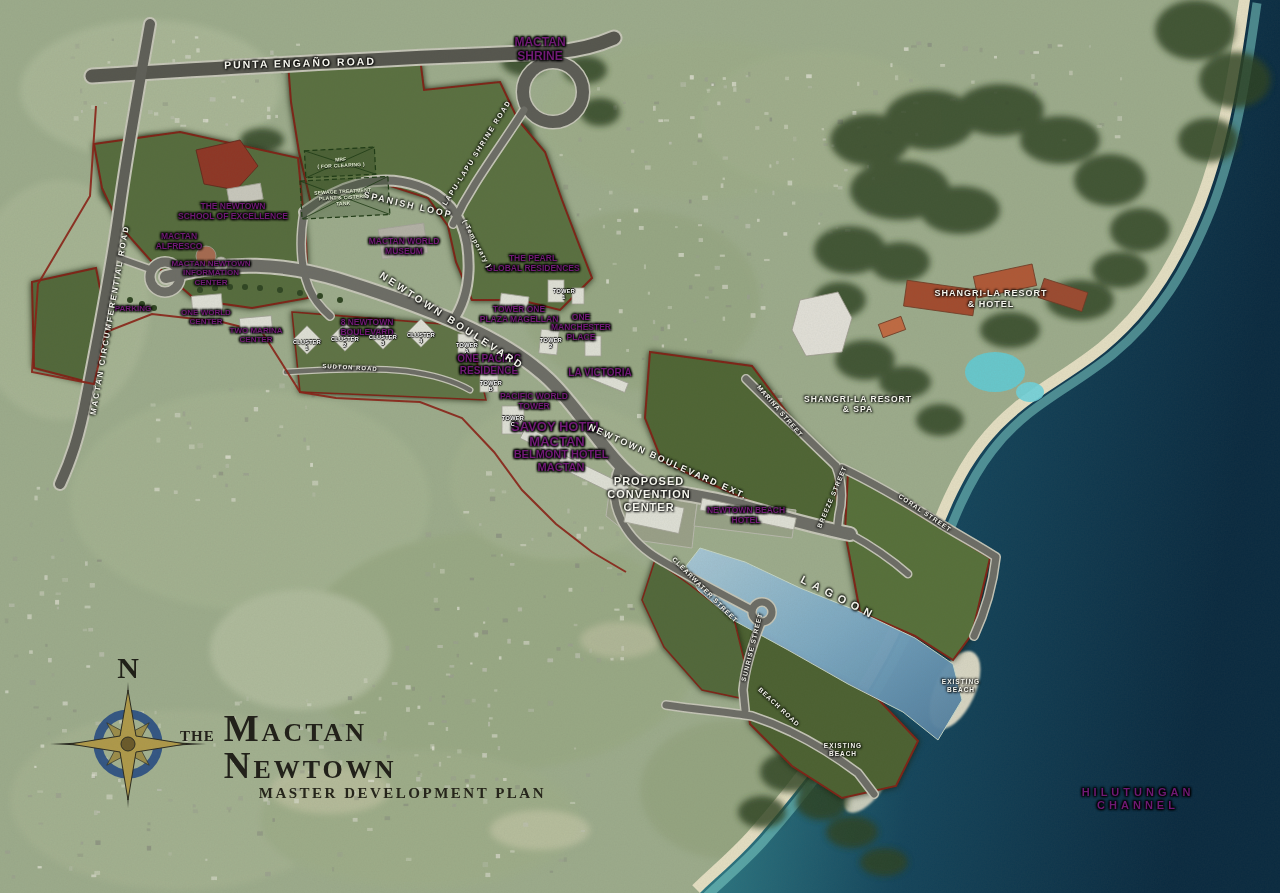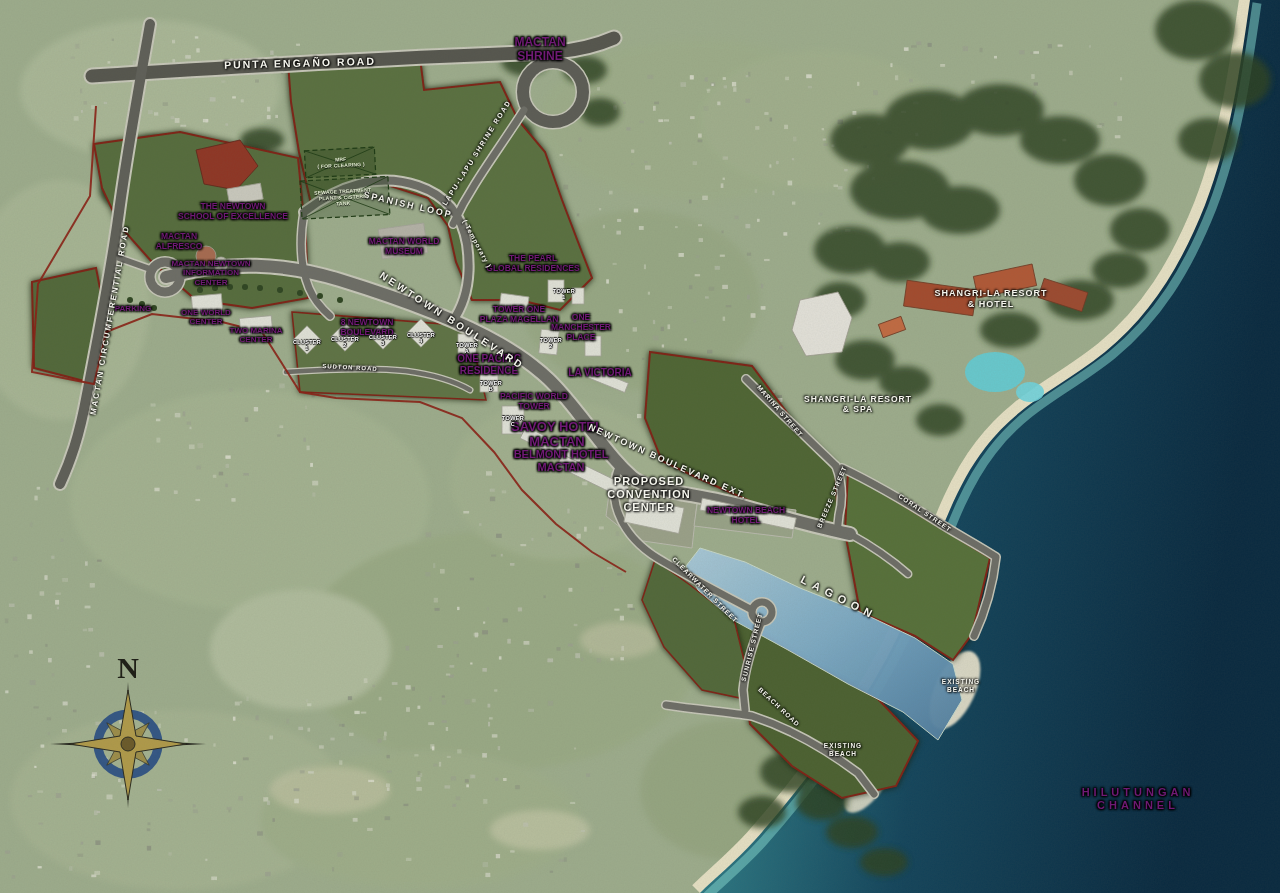--- a/index.html
+++ b/index.html
@@ -893,14 +893,19 @@
 C</div>
 
   <div class="lbl xs" style="left:341px;top:163px;--r:-3deg">MRF
 ( FOR CLEARING )</div>
   <div class="lbl xs" style="left:343px;top:198px;--r:-3deg">SEWAGE TREATMENT
 PLANT &amp; CISTERN
 TANK</div>
 </div>
 
 <div class="title">
+  <div class="trow">
+    <span class="tpre">the</span>
+    <span class="tmain">Mactan Newtown</span>
+  </div>
+  <div class="tsub">MASTER DEVELOPMENT PLAN</div>
 </div>
 </div>
 
 </body></html>

